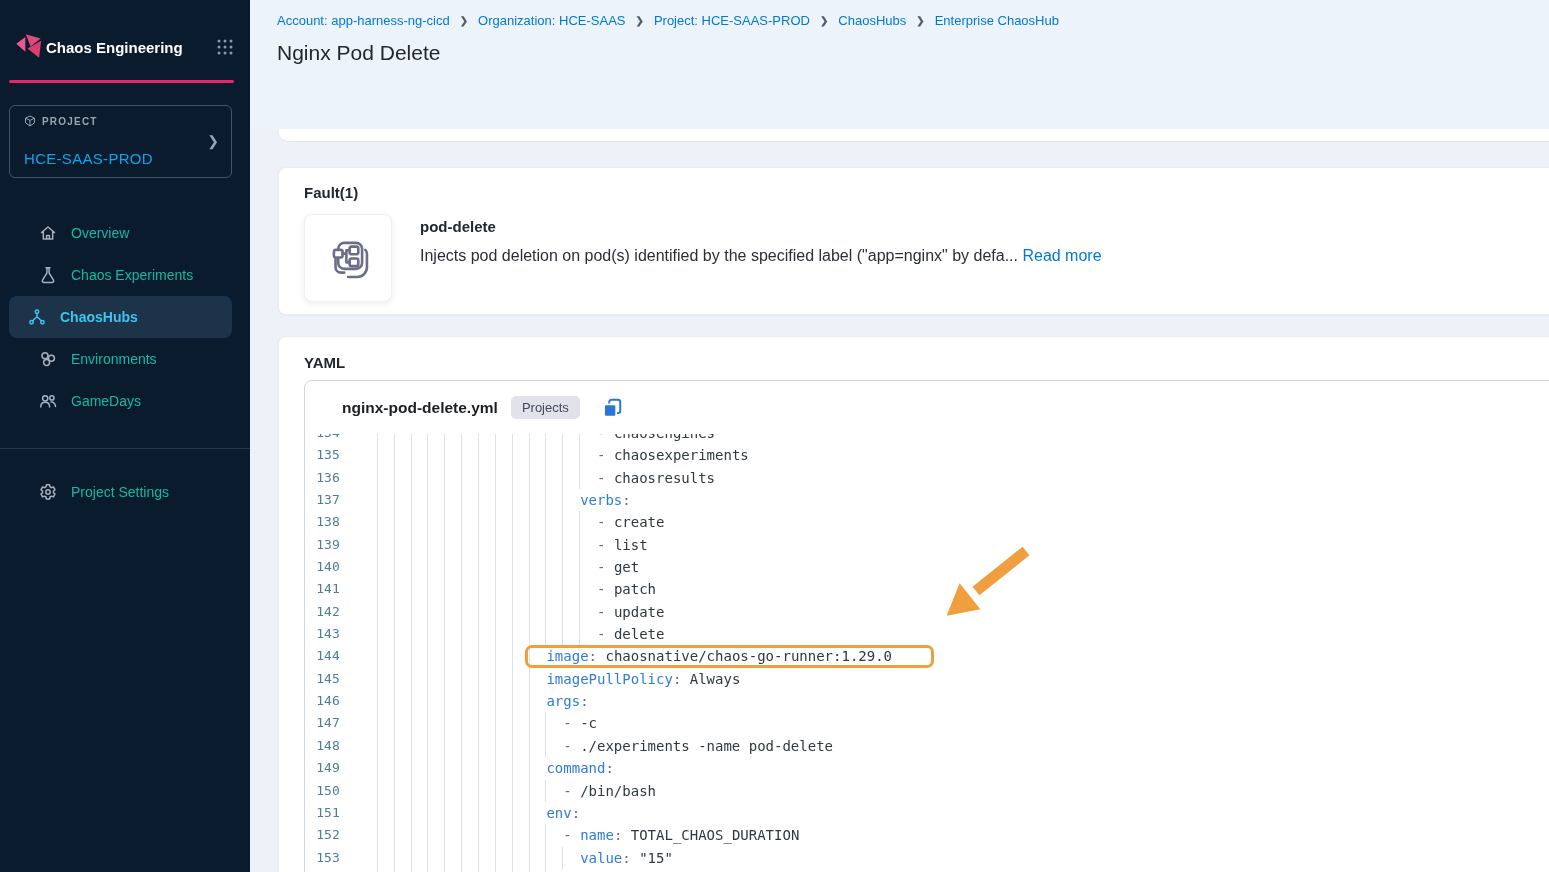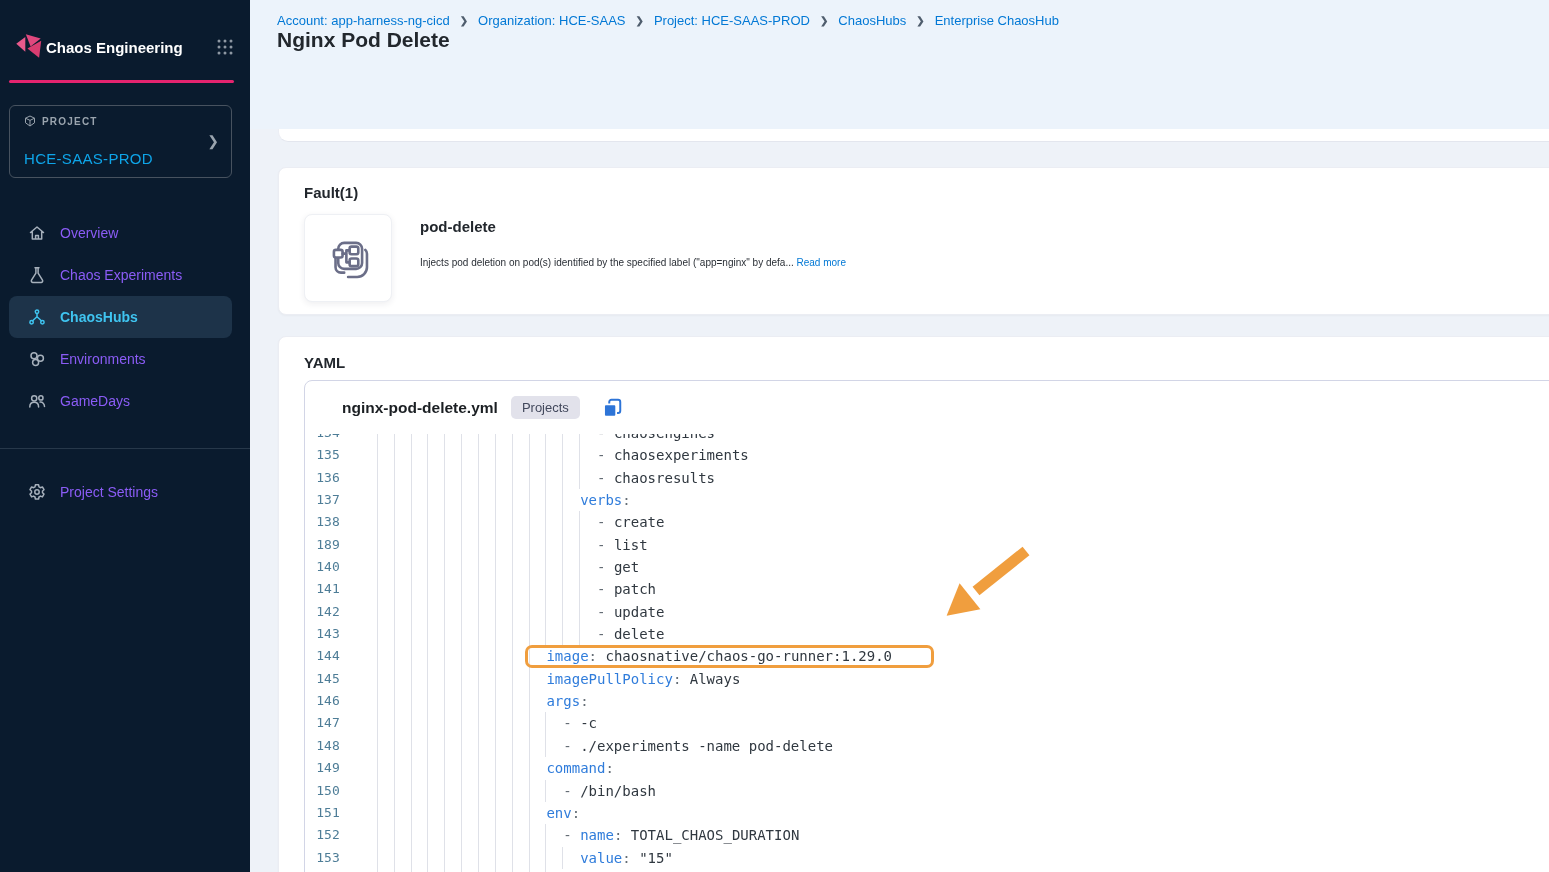--- a/index.html
+++ b/index.html
@@ -20,44 +20,44 @@
   .brand-logo{width:34px;height:34px;flex:0 0 34px}
   .brand-title{font-size:15px;font-weight:700;color:#fff;flex:1}
   .grid-icon{width:18px;height:18px;cursor:pointer}
   .brand-underline{height:3px;background:var(--pink);margin:16px 16px 0 9px;border-radius:2px}
   .project-card{margin:22px 18px 0 9px;border:1px solid #47525f;border-radius:6px;padding:9px 12px 10px 14px;display:flex;align-items:center;cursor:pointer}
   .project-col{flex:1}
   .project-label{display:flex;align-items:center;gap:6px;font-size:10px;letter-spacing:1.2px;color:#9aa4ae;font-weight:700}
   .project-name{font-size:15px;color:#0ea5e9;margin-top:23px;letter-spacing:.3px}
   .chev{color:#9aa4ae;font-size:14px}
   .nav{margin-top:34px}
-  .nav-item{display:flex;align-items:center;gap:13px;height:42px;padding-left:27px;font-size:14px;color:#8b5cf6;cursor:pointer}
+  .nav-item{display:flex;align-items:center;gap:13px;height:42px;padding-left:38px;font-size:14px;color:#14b8a6;cursor:pointer}
   .nav-item svg{width:20px;height:20px;stroke:#a7b1bc;fill:none;stroke-width:1.5;stroke-linecap:round;stroke-linejoin:round}
   .nav-item.active{background:var(--sidebar-active-bg);border-radius:8px;margin:0 18px 0 9px;padding-left:18px;color:var(--active-cyan);font-weight:700}
   .nav-item.active svg{stroke:var(--active-cyan)}
   .side-divider{border-top:1px solid #27384a;margin:26px 0 22px 0}
 
   
   .main{flex:1;position:relative;background:var(--content-bg);overflow:hidden}
   .page-header{background:var(--header-bg);height:129px;padding:13px 0 0 27px}
   .breadcrumbs{display:flex;align-items:center;gap:10px;font-size:13px}
   .crumb{color:var(--link);cursor:pointer;white-space:nowrap}
   .crumb-sep{color:#4f5d6d;font-size:10px;font-weight:700}
-  .page-title{font-size:21px;font-weight:700;color:var(--text-dark);}
+  .page-title{font-size:21px;font-weight:400;color:var(--text-dark);margin-top:13px}
   .page-subtitle{font-size:12.5px;color:var(--muted);margin-top:8px}
   .scroll-strip{margin-left:28px;width:1400px;height:13px;background:#fff;border-bottom:1px solid #e3e6ee;border-left:1px solid #eceef4;border-radius:0 0 10px 10px}
 
   .card{margin-left:28px;width:1400px;background:#fff;border:1px solid #ebedf3;border-radius:8px;box-shadow:0 1px 2px rgba(40,41,61,.04)}
   .fault-card{margin-top:25px;padding:16px 0 14px 25px;height:148px}
   .section-heading{font-size:15px;font-weight:700;color:var(--text-dark)}
   .fault-row{display:flex;margin-top:13px;cursor:pointer}
   .fault-tile{width:88px;height:88px;background:#fff;border:1px solid #eef0f4;border-radius:8px;box-shadow:0 2px 6px rgba(40,41,61,.08);display:flex;align-items:center;justify-content:center}
   .fault-info{margin-left:28px;padding-top:4px}
   .fault-name{font-size:15px;font-weight:700;color:var(--text-dark)}
-  .fault-desc{font-size:10px;color:#2a2f36;margin-top:22px}
+  .fault-desc{font-size:16px;color:#2a2f36;margin-top:12px}
   .read-more{color:var(--link);cursor:pointer}
 
   .yaml-card{margin-top:21px;padding:17px 0 8px 25px;height:558px}
   .yaml-box{margin-top:9px;width:1360px;border:1px solid var(--box-border);border-radius:8px;overflow:hidden;background:#fff}
   .yaml-box-header{height:53px;display:flex;align-items:center;padding-left:37px}
   .yaml-filename{font-size:15.5px;font-weight:700;color:#1b1f23}
   .yaml-badge{margin-left:13px;background:#e2e2eb;color:#42485c;font-size:13px;padding:4px 11px;border-radius:5px}
   .copy-btn{margin-left:21px;width:22px;height:22px;cursor:pointer}
 
   .code-viewport{height:452px;overflow:hidden;position:relative;cursor:text}
@@ -228,21 +228,21 @@
             </div>
             <div class="code-row">
               <div class="ln">137</div>
               <div class="cd" style="background-image: repeating-linear-gradient(90deg, transparent 0, transparent calc(2ch - 1px), var(--guide) calc(2ch - 1px), var(--guide) 2ch); background-size: calc(26ch - 5px) 100%; background-repeat: no-repeat; background-origin: content-box;"><span>                          </span><span class="tok-key">verbs</span><span class="tok-dim">:</span></div>
             </div>
             <div class="code-row">
               <div class="ln">138</div>
               <div class="cd" style="background-image: repeating-linear-gradient(90deg, transparent 0, transparent calc(2ch - 1px), var(--guide) calc(2ch - 1px), var(--guide) 2ch); background-size: calc(28ch - 5px) 100%; background-repeat: no-repeat; background-origin: content-box;"><span>                            </span><span class="tok-dim">- </span><span class="tok-val">create</span></div>
             </div>
             <div class="code-row">
-              <div class="ln">189</div>
+              <div class="ln">139</div>
               <div class="cd" style="background-image: repeating-linear-gradient(90deg, transparent 0, transparent calc(2ch - 1px), var(--guide) calc(2ch - 1px), var(--guide) 2ch); background-size: calc(28ch - 5px) 100%; background-repeat: no-repeat; background-origin: content-box;"><span>                            </span><span class="tok-dim">- </span><span class="tok-val">list</span></div>
             </div>
             <div class="code-row">
               <div class="ln">140</div>
               <div class="cd" style="background-image: repeating-linear-gradient(90deg, transparent 0, transparent calc(2ch - 1px), var(--guide) calc(2ch - 1px), var(--guide) 2ch); background-size: calc(28ch - 5px) 100%; background-repeat: no-repeat; background-origin: content-box;"><span>                            </span><span class="tok-dim">- </span><span class="tok-val">get</span></div>
             </div>
             <div class="code-row">
               <div class="ln">141</div>
               <div class="cd" style="background-image: repeating-linear-gradient(90deg, transparent 0, transparent calc(2ch - 1px), var(--guide) calc(2ch - 1px), var(--guide) 2ch); background-size: calc(28ch - 5px) 100%; background-repeat: no-repeat; background-origin: content-box;"><span>                            </span><span class="tok-dim">- </span><span class="tok-val">patch</span></div>
             </div>

